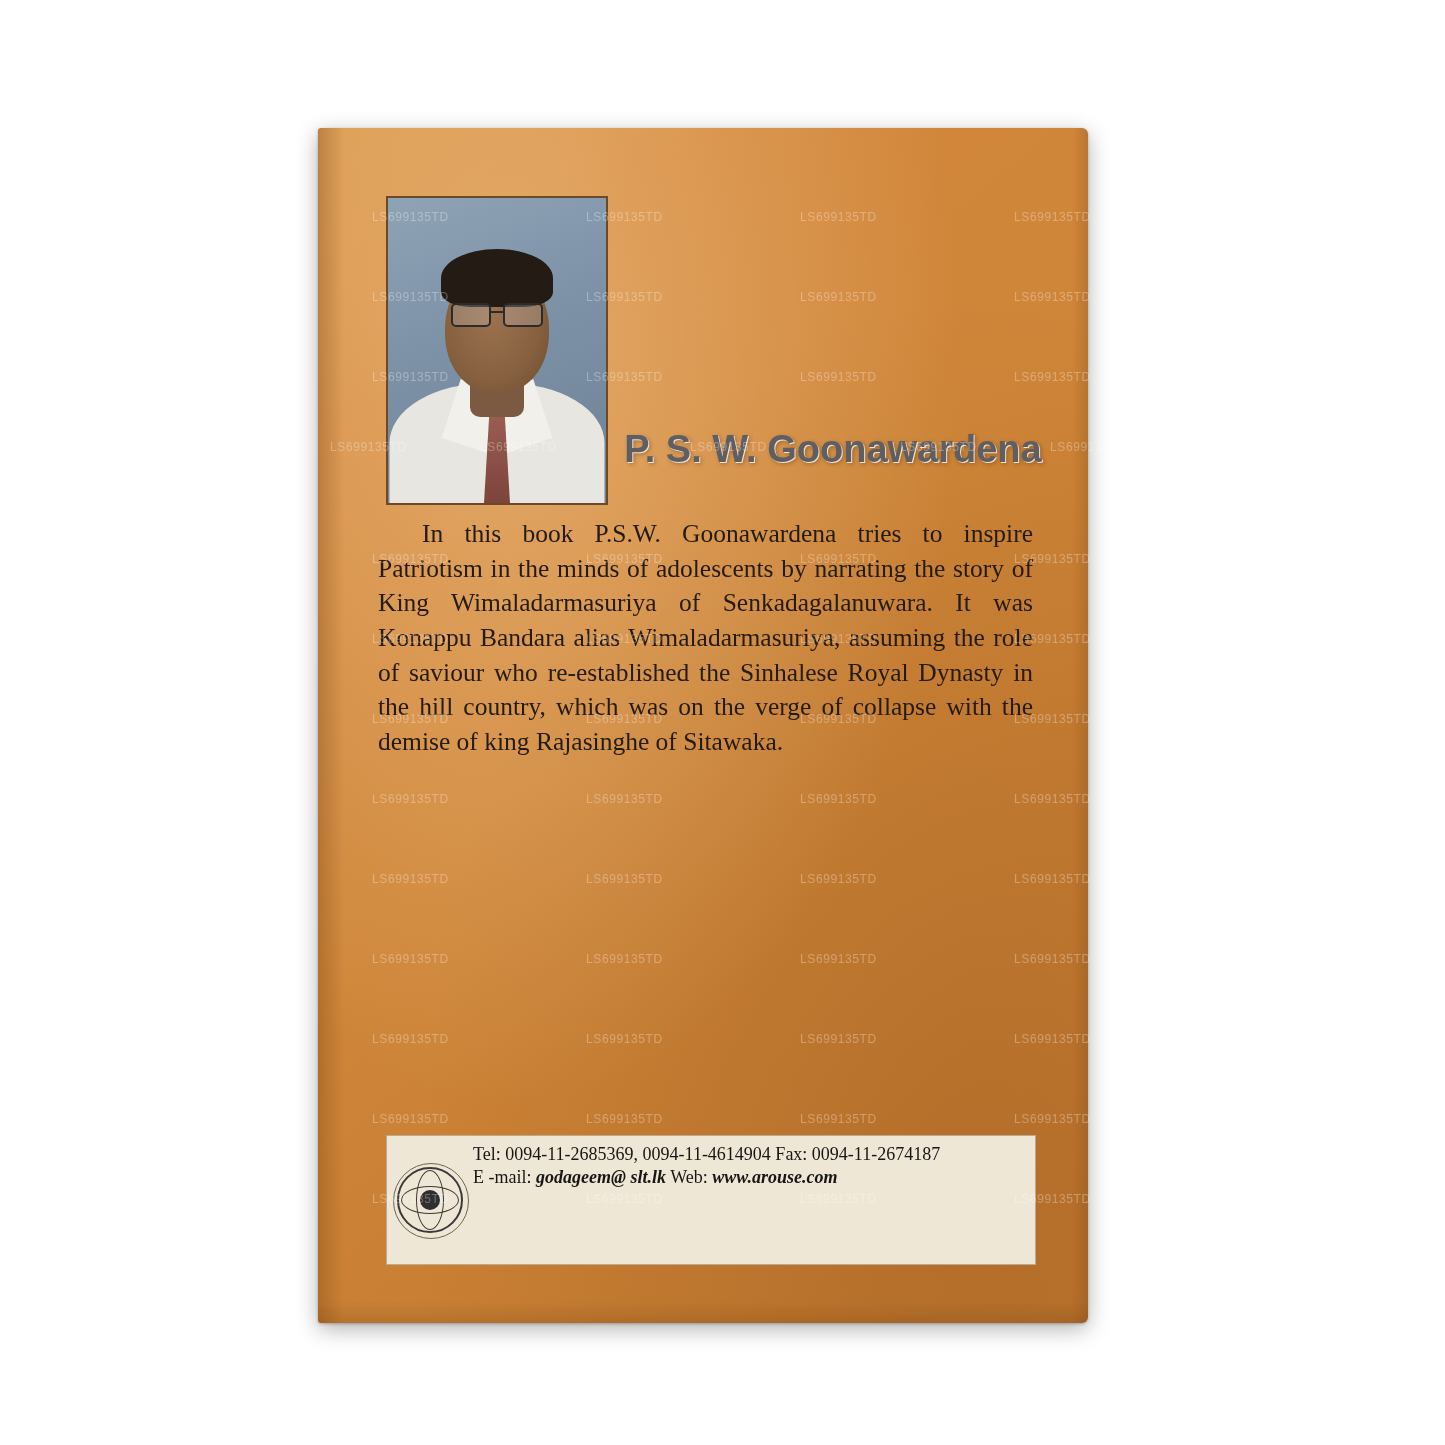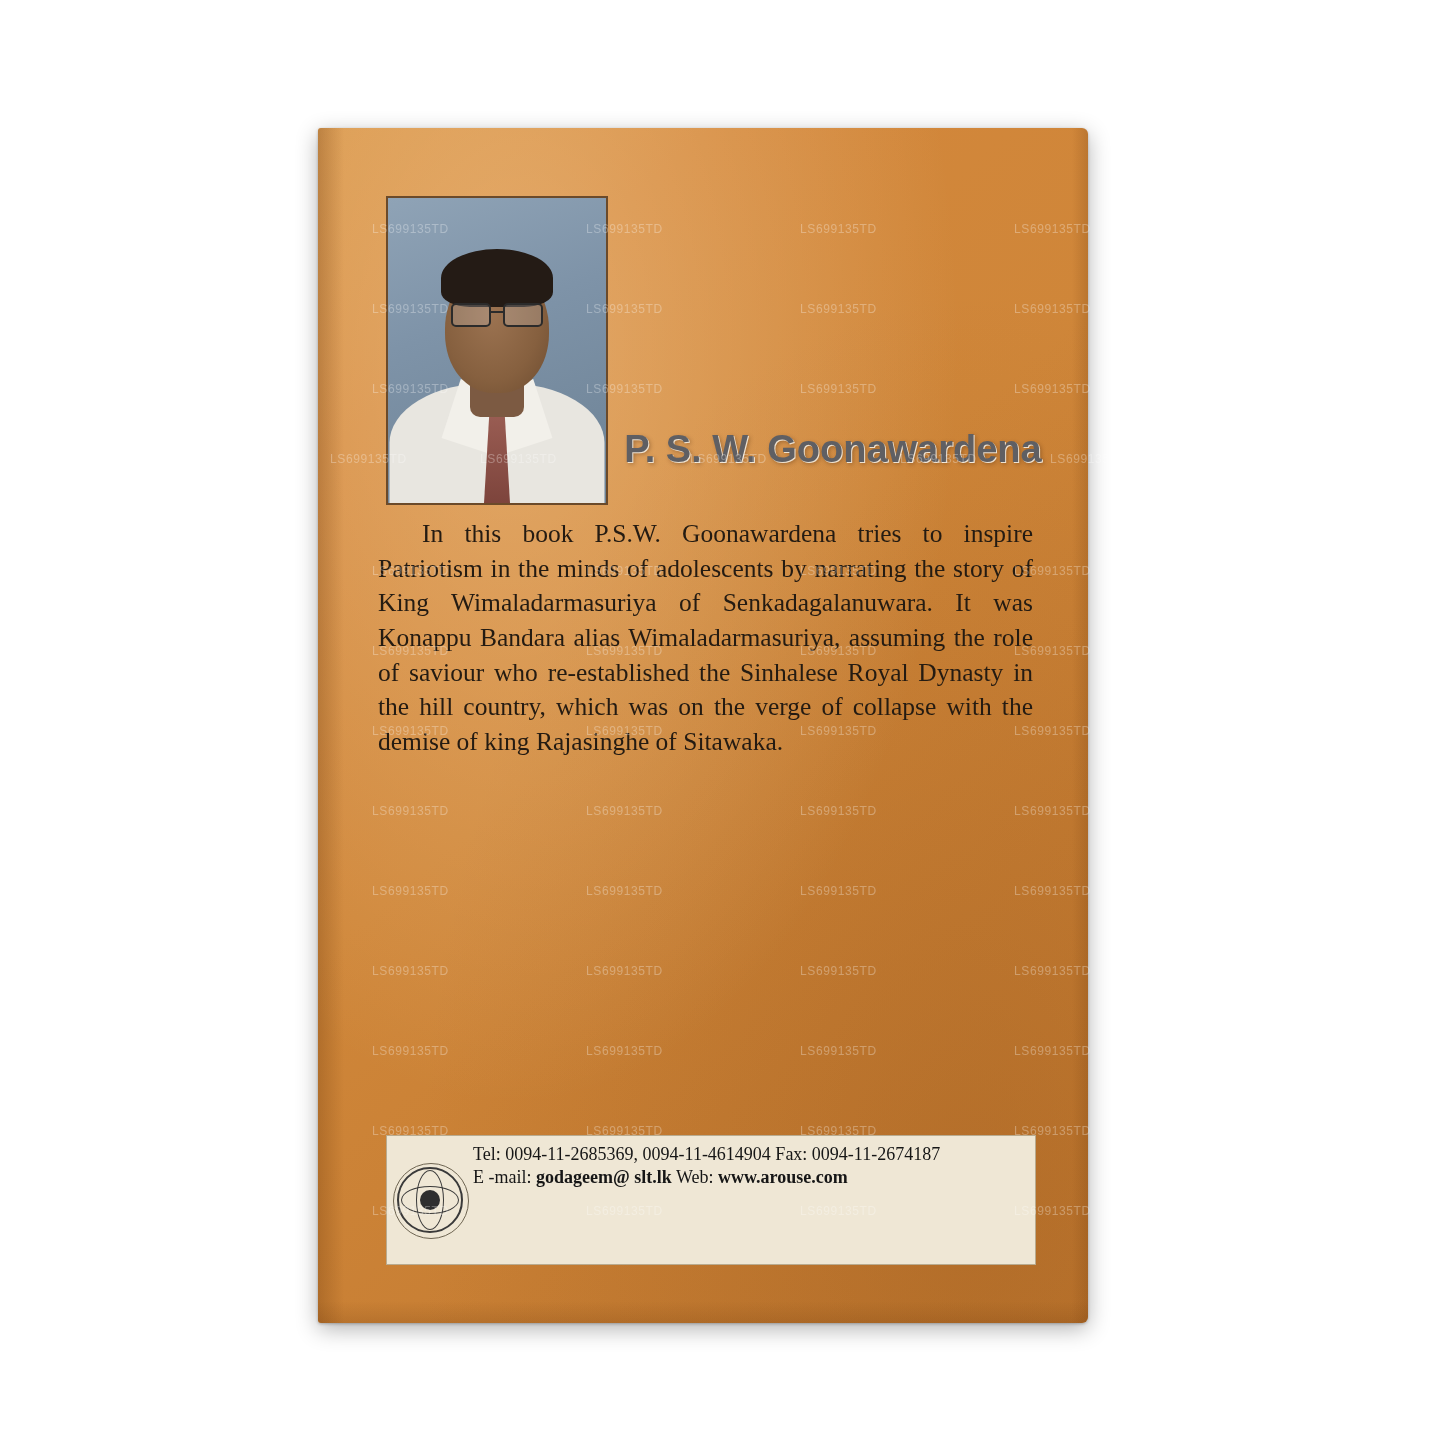--- a/index.html
+++ b/index.html
@@ -260,21 +260,21 @@
     color: #161616;
     text-align: center;
     letter-spacing: 0.2px;
   }
   .pub-line {
     font-family: "Liberation Serif", serif;
     font-size: 18px;
     color: #161616;
     line-height: 1.26;
   }
-  .pub-line b { font-weight: bold; }
+  .pub-line b { font-weight: bold; font-style: italic; }
 
   
   #isbn-block {
     width: 178px;
     padding: 4px 6px 4px 2px;
     display: flex;
     flex-direction: column;
     align-items: center;
   }
   #isbn-text {
@@ -305,21 +305,20 @@
     color: #111;
     margin-top: 1px;
   }
 
   
   #watermarks {
     position: absolute;
     inset: 0;
     pointer-events: none;
     overflow: hidden;
-    margin-top: 12px;
   }
   .wm {
     position: absolute;
     font-family: "Liberation Sans", sans-serif;
     font-size: 12px;
     color: rgba(255,255,255,0.30);
     letter-spacing: 0.6px;
     white-space: nowrap;
     user-select: none;
   }

